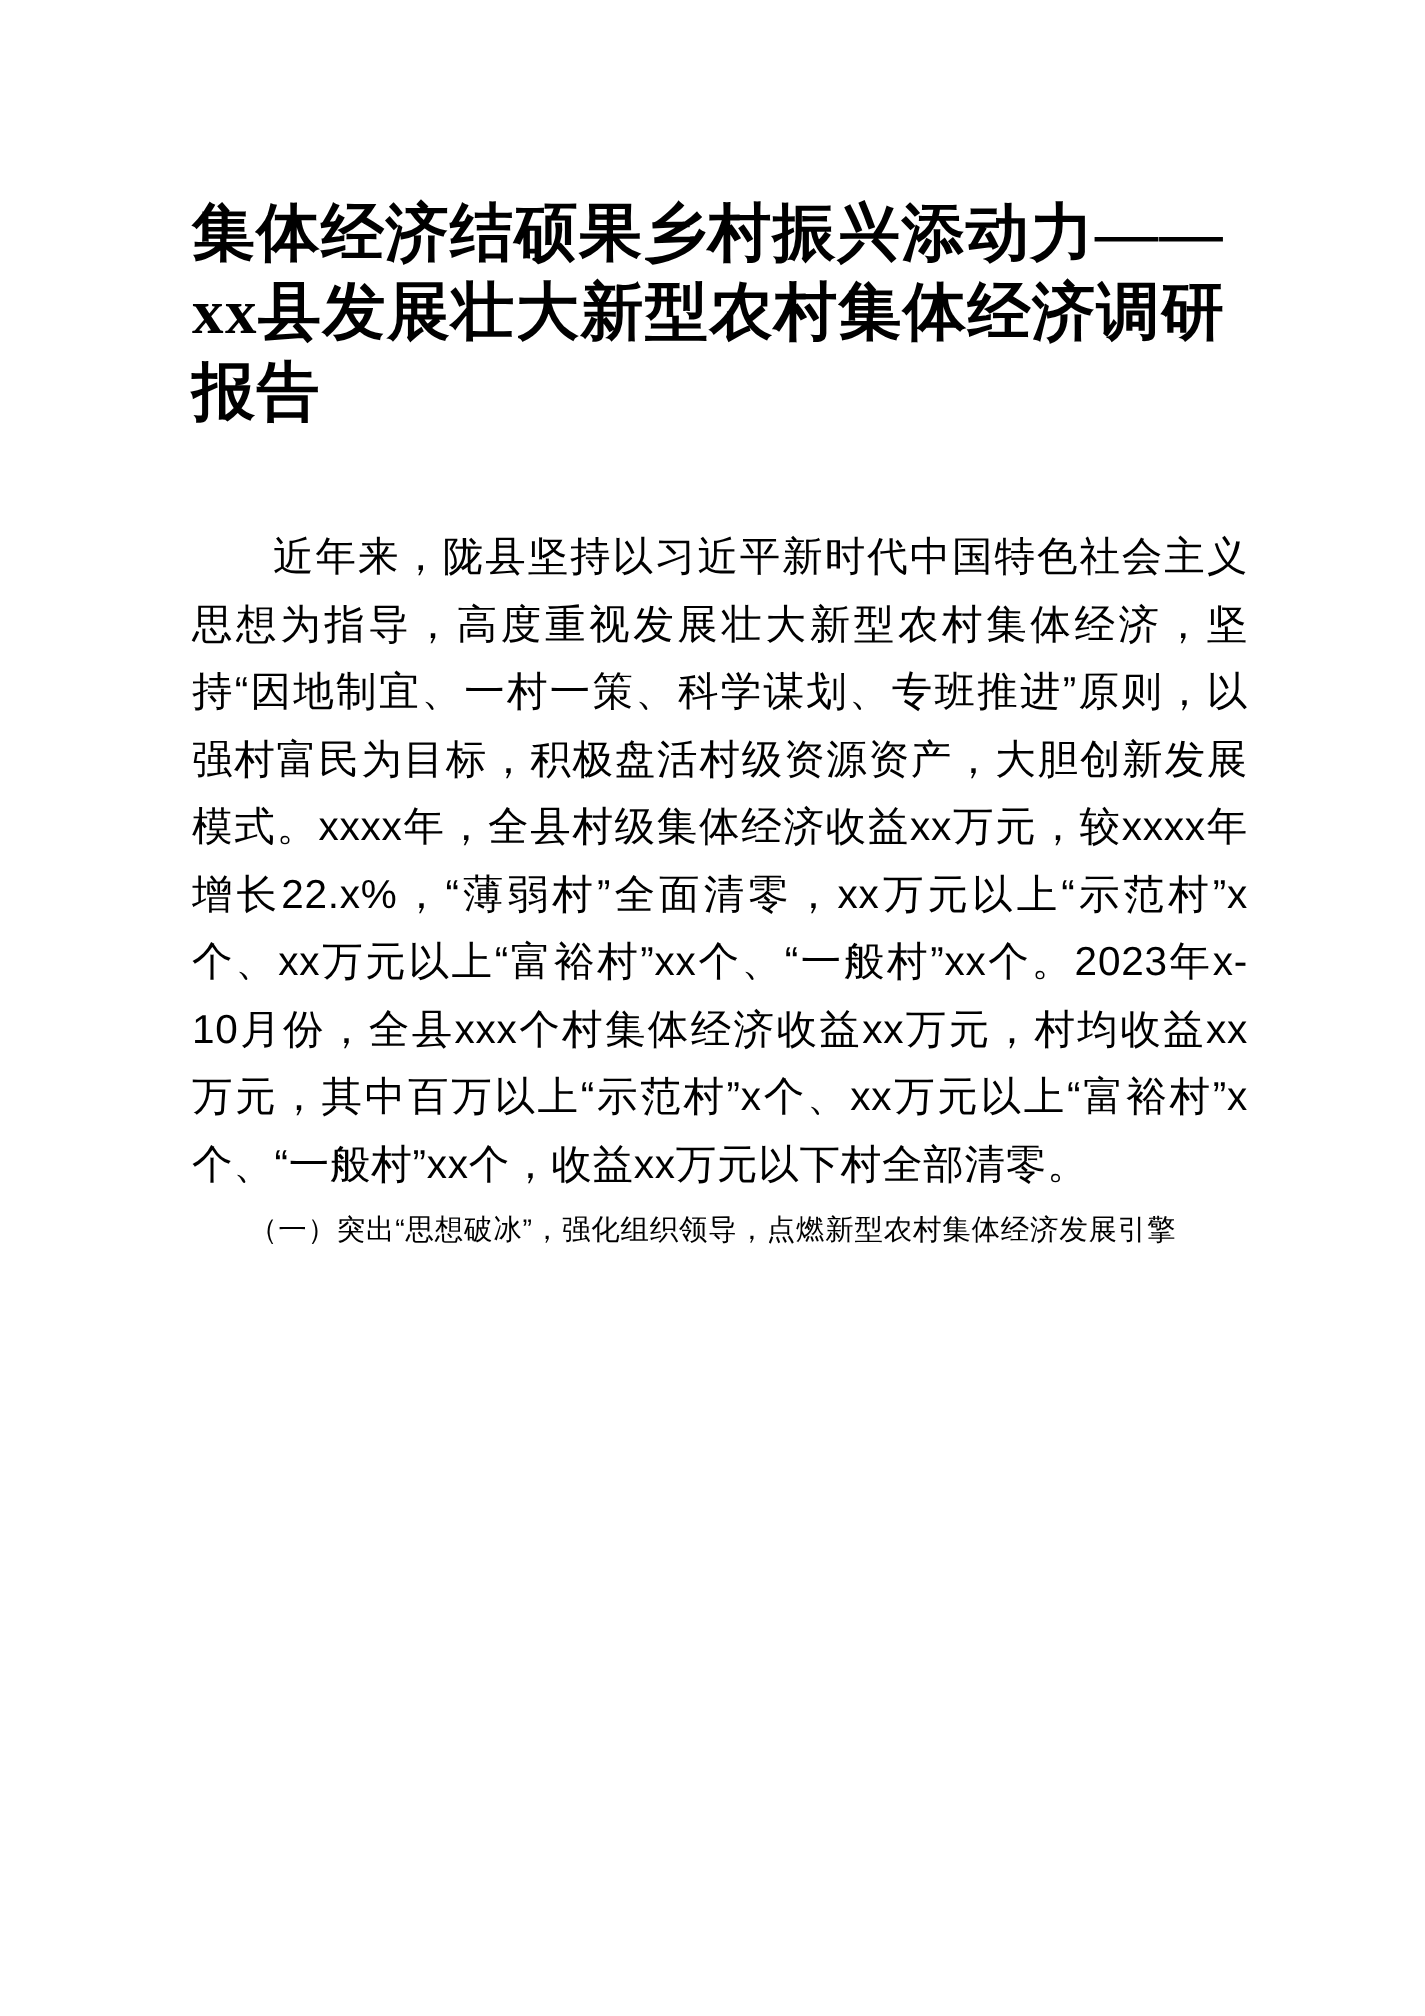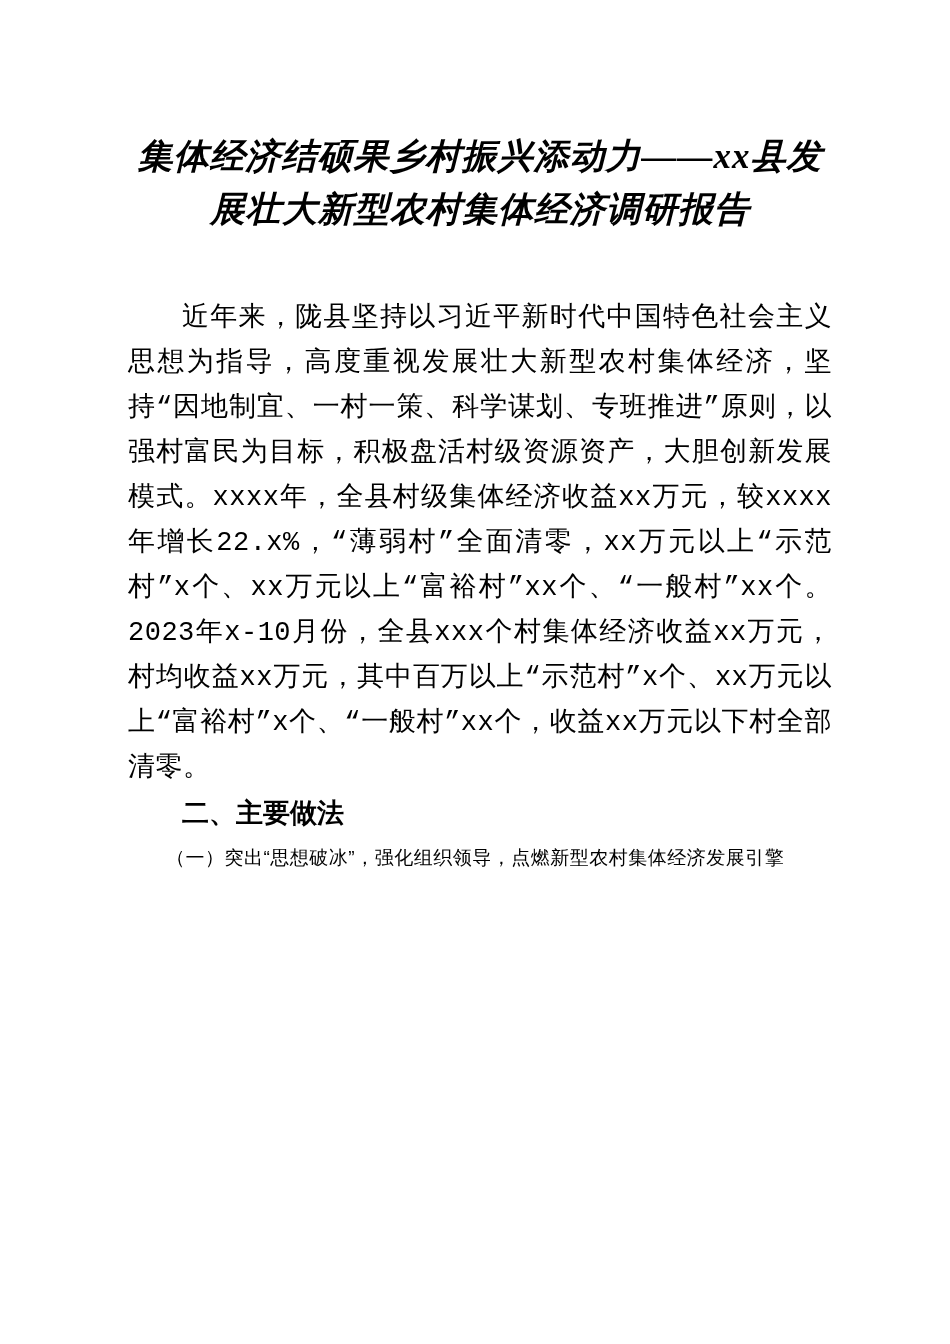--- a/index.html
+++ b/index.html
@@ -11,45 +11,44 @@
     width: 950px;
     height: 1344px;
     background: #ffffff;
     padding: 130px 118px 0 128px;
     color: #000000;
     font-family: "Liberation Serif", "DejaVu Serif", serif;
     overflow: hidden;
   }
 
   .doc-title {
-    font-size: 35px;
+    font-size: 42px;
     font-weight: bold;
-    text-align: center;
+    text-align: left;
     line-height: 53px;
     letter-spacing: 1px;
     margin-bottom: 60px;
     font-family: "Liberation Serif", "DejaVu Serif", serif;
-    font-style: italic;
   }
 
   .sec-heading {
     font-size: 27px;
     font-weight: bold;
     line-height: 45px;
     text-indent: 2em;
     font-family: "Liberation Sans", "DejaVu Sans", sans-serif;
   }
 
   .para {
     font-size: 27px;
     line-height: 45px;
     text-indent: 2em;
     text-align: justify;
     letter-spacing: 0.5px;
-    font-family: Liberation Mono, monospace;
+    font-family: Liberation Sans, sans-serif;
   }
 
   .sub-heading {
     font-size: 19px;
     font-weight: normal;
     line-height: 44px;
     text-indent: 2em;
     text-align: justify;
     letter-spacing: 0.5px;
     font-family: "Liberation Sans", "DejaVu Sans", sans-serif;
@@ -58,18 +57,17 @@
 </head>
 <body>
 
 <div class="page">
 
   <h1 class="doc-title">集体经济结硕果乡村振兴添动力——xx县发展壮大新型农村集体经济调研报告</h1>
 
 
   <p class="para">近年来，陇县坚持以习近平新时代中国特色社会主义思想为指导，高度重视发展壮大新型农村集体经济，坚持“因地制宜、一村一策、科学谋划、专班推进”原则，以强村富民为目标，积极盘活村级资源资产，大胆创新发展模式。xxxx年，全县村级集体经济收益xx万元，较xxxx年增长22.x%，“薄弱村”全面清零，xx万元以上“示范村”x个、xx万元以上“富裕村”xx个、“一般村”xx个。2023年x-10月份，全县xxx个村集体经济收益xx万元，村均收益xx万元，其中百万以上“示范村”x个、xx万元以上“富裕村”x个、“一般村”xx个，收益xx万元以下村全部清零。</p>
 
-  <h2 class="sec-heading">二、主要做法</h2>
 
   <p class="sub-heading">（一）突出“思想破冰”，强化组织领导，点燃新型农村集体经济发展引擎</p>
 
 
 </div>
 
 </body></html>

